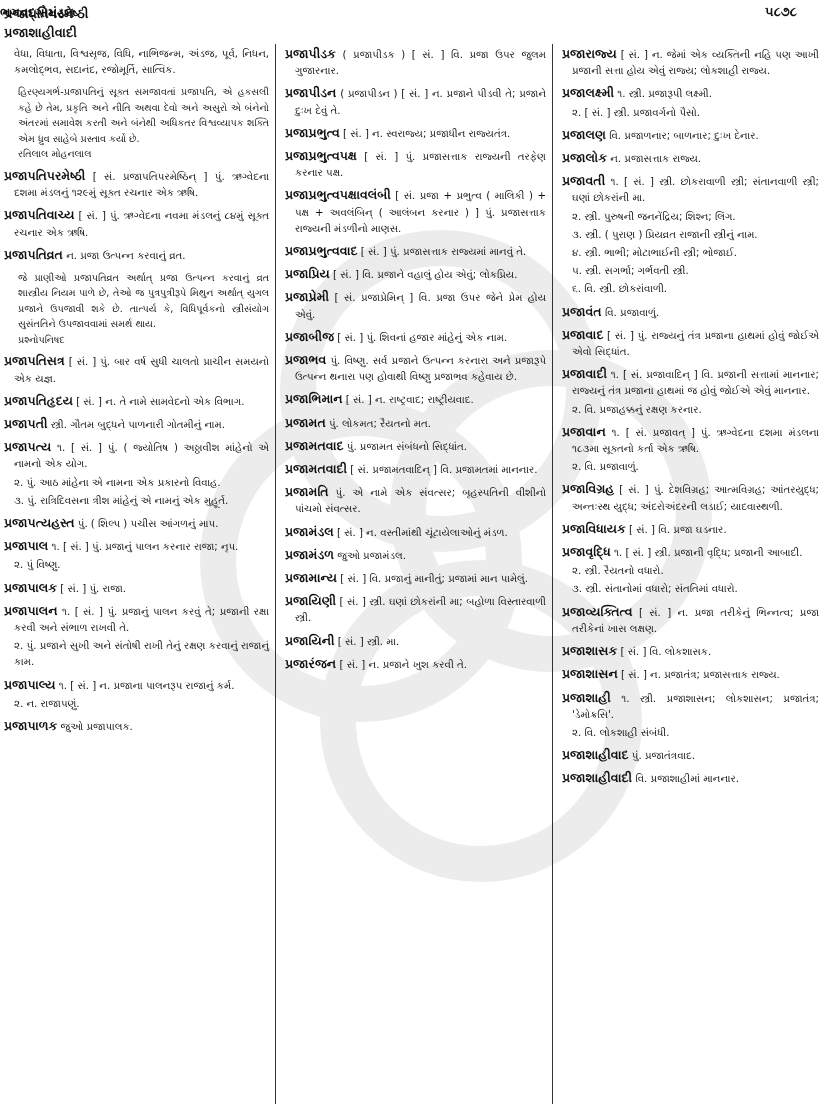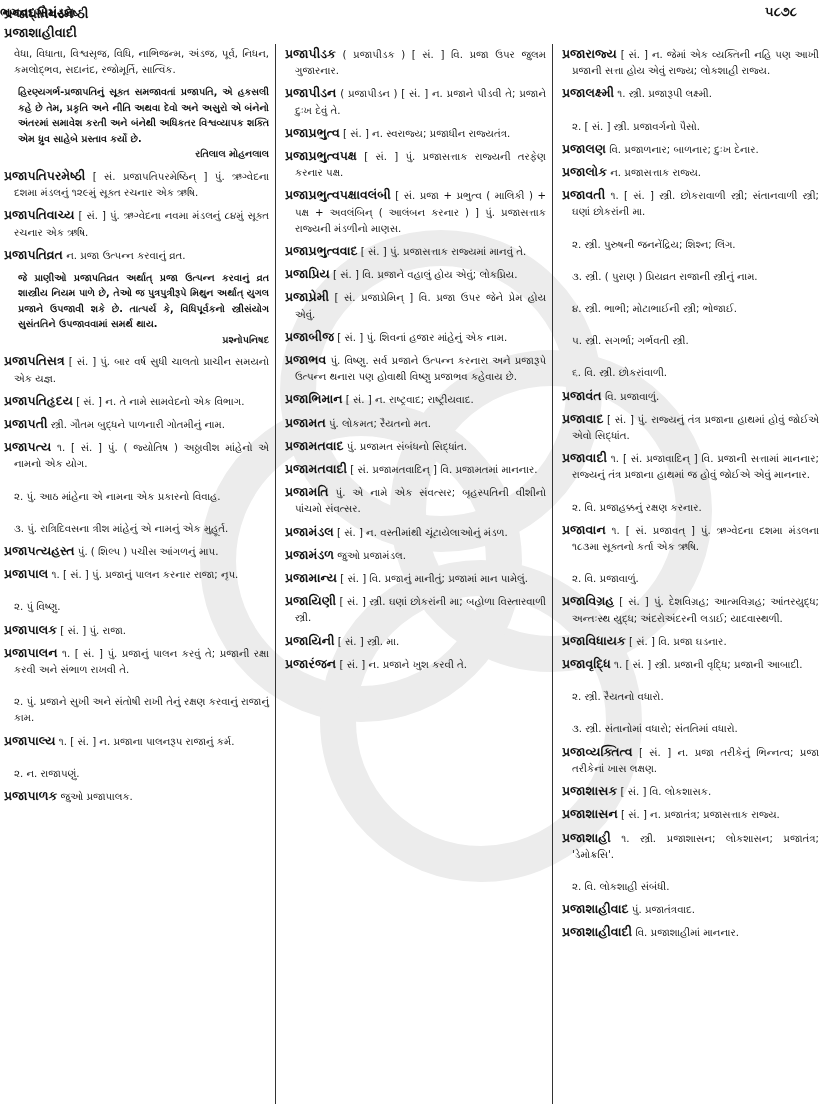--- a/index.html
+++ b/index.html
@@ -27,23 +27,23 @@
   .col {
     box-sizing: border-box; padding: 2px 6px 0 6px; overflow: hidden;
     font-size: 10.2px; line-height: 16.2px; text-align: justify;
   }
   .col1 { width: 276px; border-right: 1.5px solid #333; padding-left: 4px; }
   .col2 { width: 277px; border-right: 1.5px solid #333; padding-left: 9px; }
   .col3 { width: 272px; padding-left: 9px; }
   .entry { margin: 0 0 6px 0; padding-left: 10px; text-indent: -10px; }
   .entry.cont { padding-left: 10px; text-indent: 0; }
   .hw { font-weight: bold; font-size: 12.5px; }
-  .sense { display: block; padding-left: 0; text-indent: 0; margin-top: 16px; }
-  .quote { font-size: 9.6px; line-height: 15.5px; padding-left: 14px; margin: 2px 0 6px 0; font-weight: bold; }
-  .attrib { text-align: right; display: block; }
+  .sense { display: block; padding-left: 0; text-indent: 0; margin-top: 2px; }
+  .quote { font-size: 9.6px; line-height: 15.5px; padding-left: 14px; margin: 2px 0 6px 0; }
+  .attrib { text-align: left; display: block; }
 </style>
 </head>
 <body>
 
 <div class="watermark">
   <span style="left:20px;top:0px;width:250px;height:250px;"></span>
   <span style="left:130px;top:120px;width:250px;height:250px;"></span>
   <span style="left:-60px;top:170px;width:250px;height:250px;"></span>
   <span style="left:60px;top:330px;width:250px;height:250px;"></span>
 </div>

